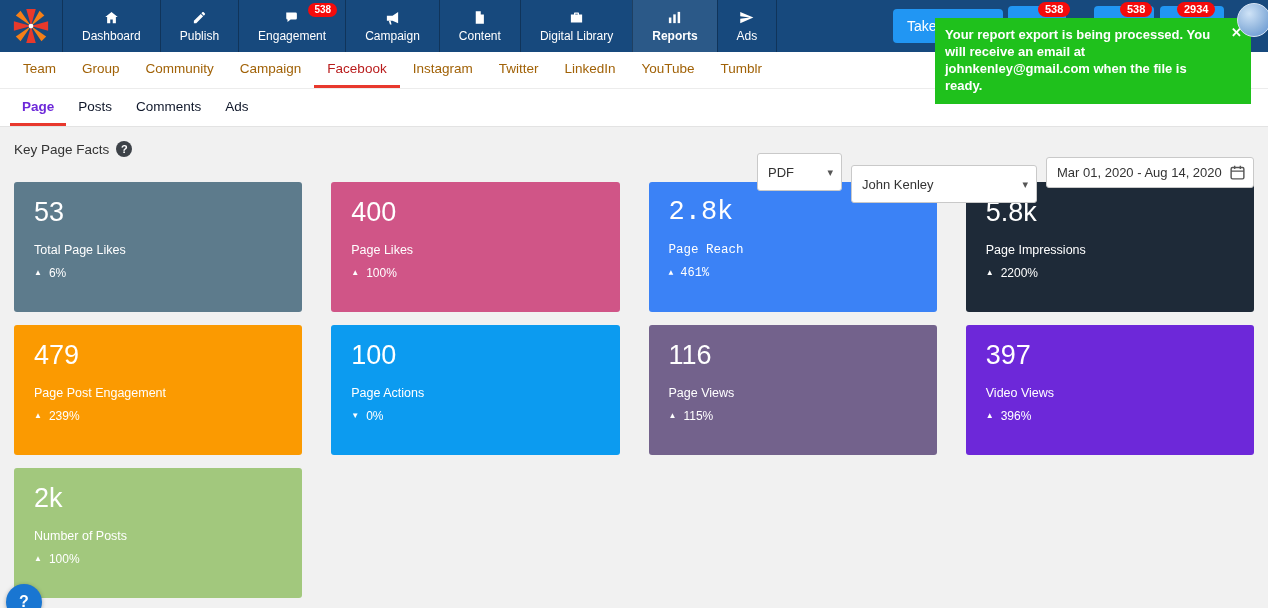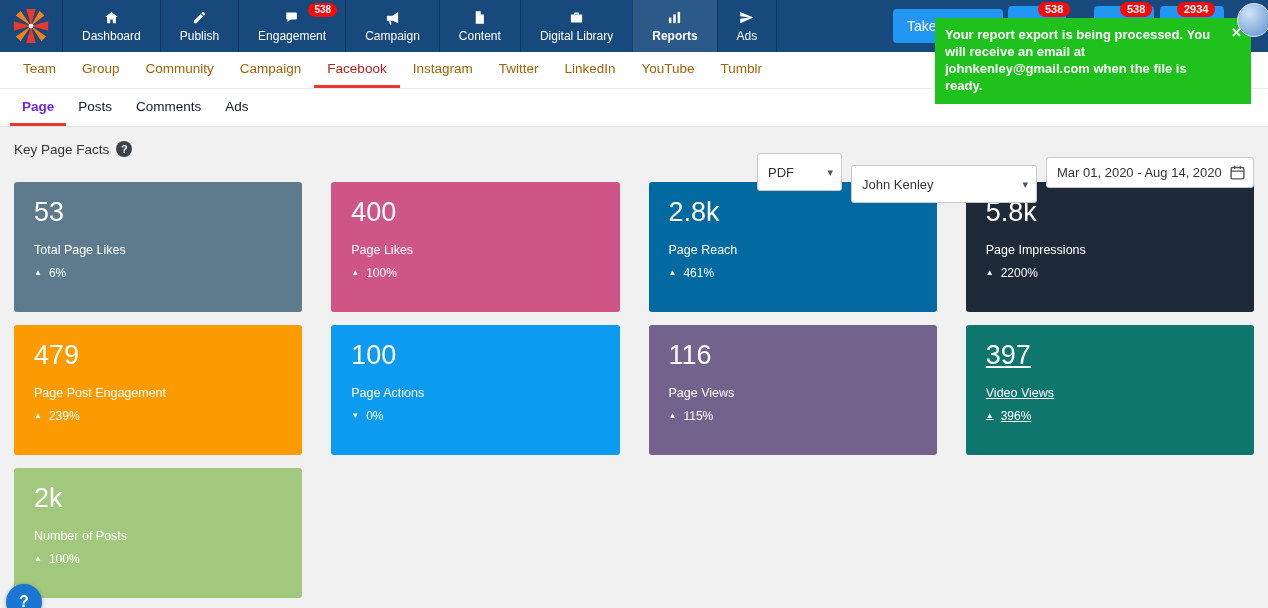--- a/index.html
+++ b/index.html
@@ -283,21 +283,21 @@
       </div>
     </div>
     <div class="card" style="background: rgb(208, 85, 135);">
       <div class="card-value">400</div>
       <div class="card-label">Page Likes</div>
       <div class="card-change">
         <span class="trend">▲</span>
         <span>100%</span>
       </div>
     </div>
-    <div class="card" style="background: #0369a1;">
+    <div class="card" style="background: #3b82f6; font-family: Liberation Mono, monospace;">
       <div class="card-value">2.8k</div>
       <div class="card-label">Page Reach</div>
       <div class="card-change">
         <span class="trend">▲</span>
         <span>461%</span>
       </div>
     </div>
     <div class="card" style="background: rgb(30, 42, 56);">
       <div class="card-value">5.8k</div>
       <div class="card-label">Page Impressions</div>
@@ -323,21 +323,21 @@
       </div>
     </div>
     <div class="card" style="background: rgb(115, 98, 140);">
       <div class="card-value">116</div>
       <div class="card-label">Page Views</div>
       <div class="card-change">
         <span class="trend">▲</span>
         <span>115%</span>
       </div>
     </div>
-    <div class="card" style="background: #0f766e; text-decoration: underline;">
+    <div class="card" style="background: #6d28d9;">
       <div class="card-value">397</div>
       <div class="card-label">Video Views</div>
       <div class="card-change">
         <span class="trend">▲</span>
         <span>396%</span>
       </div>
     </div>
     <div class="card" style="background: rgb(162, 200, 125);">
       <div class="card-value">2k</div>
       <div class="card-label">Number of Posts</div>

